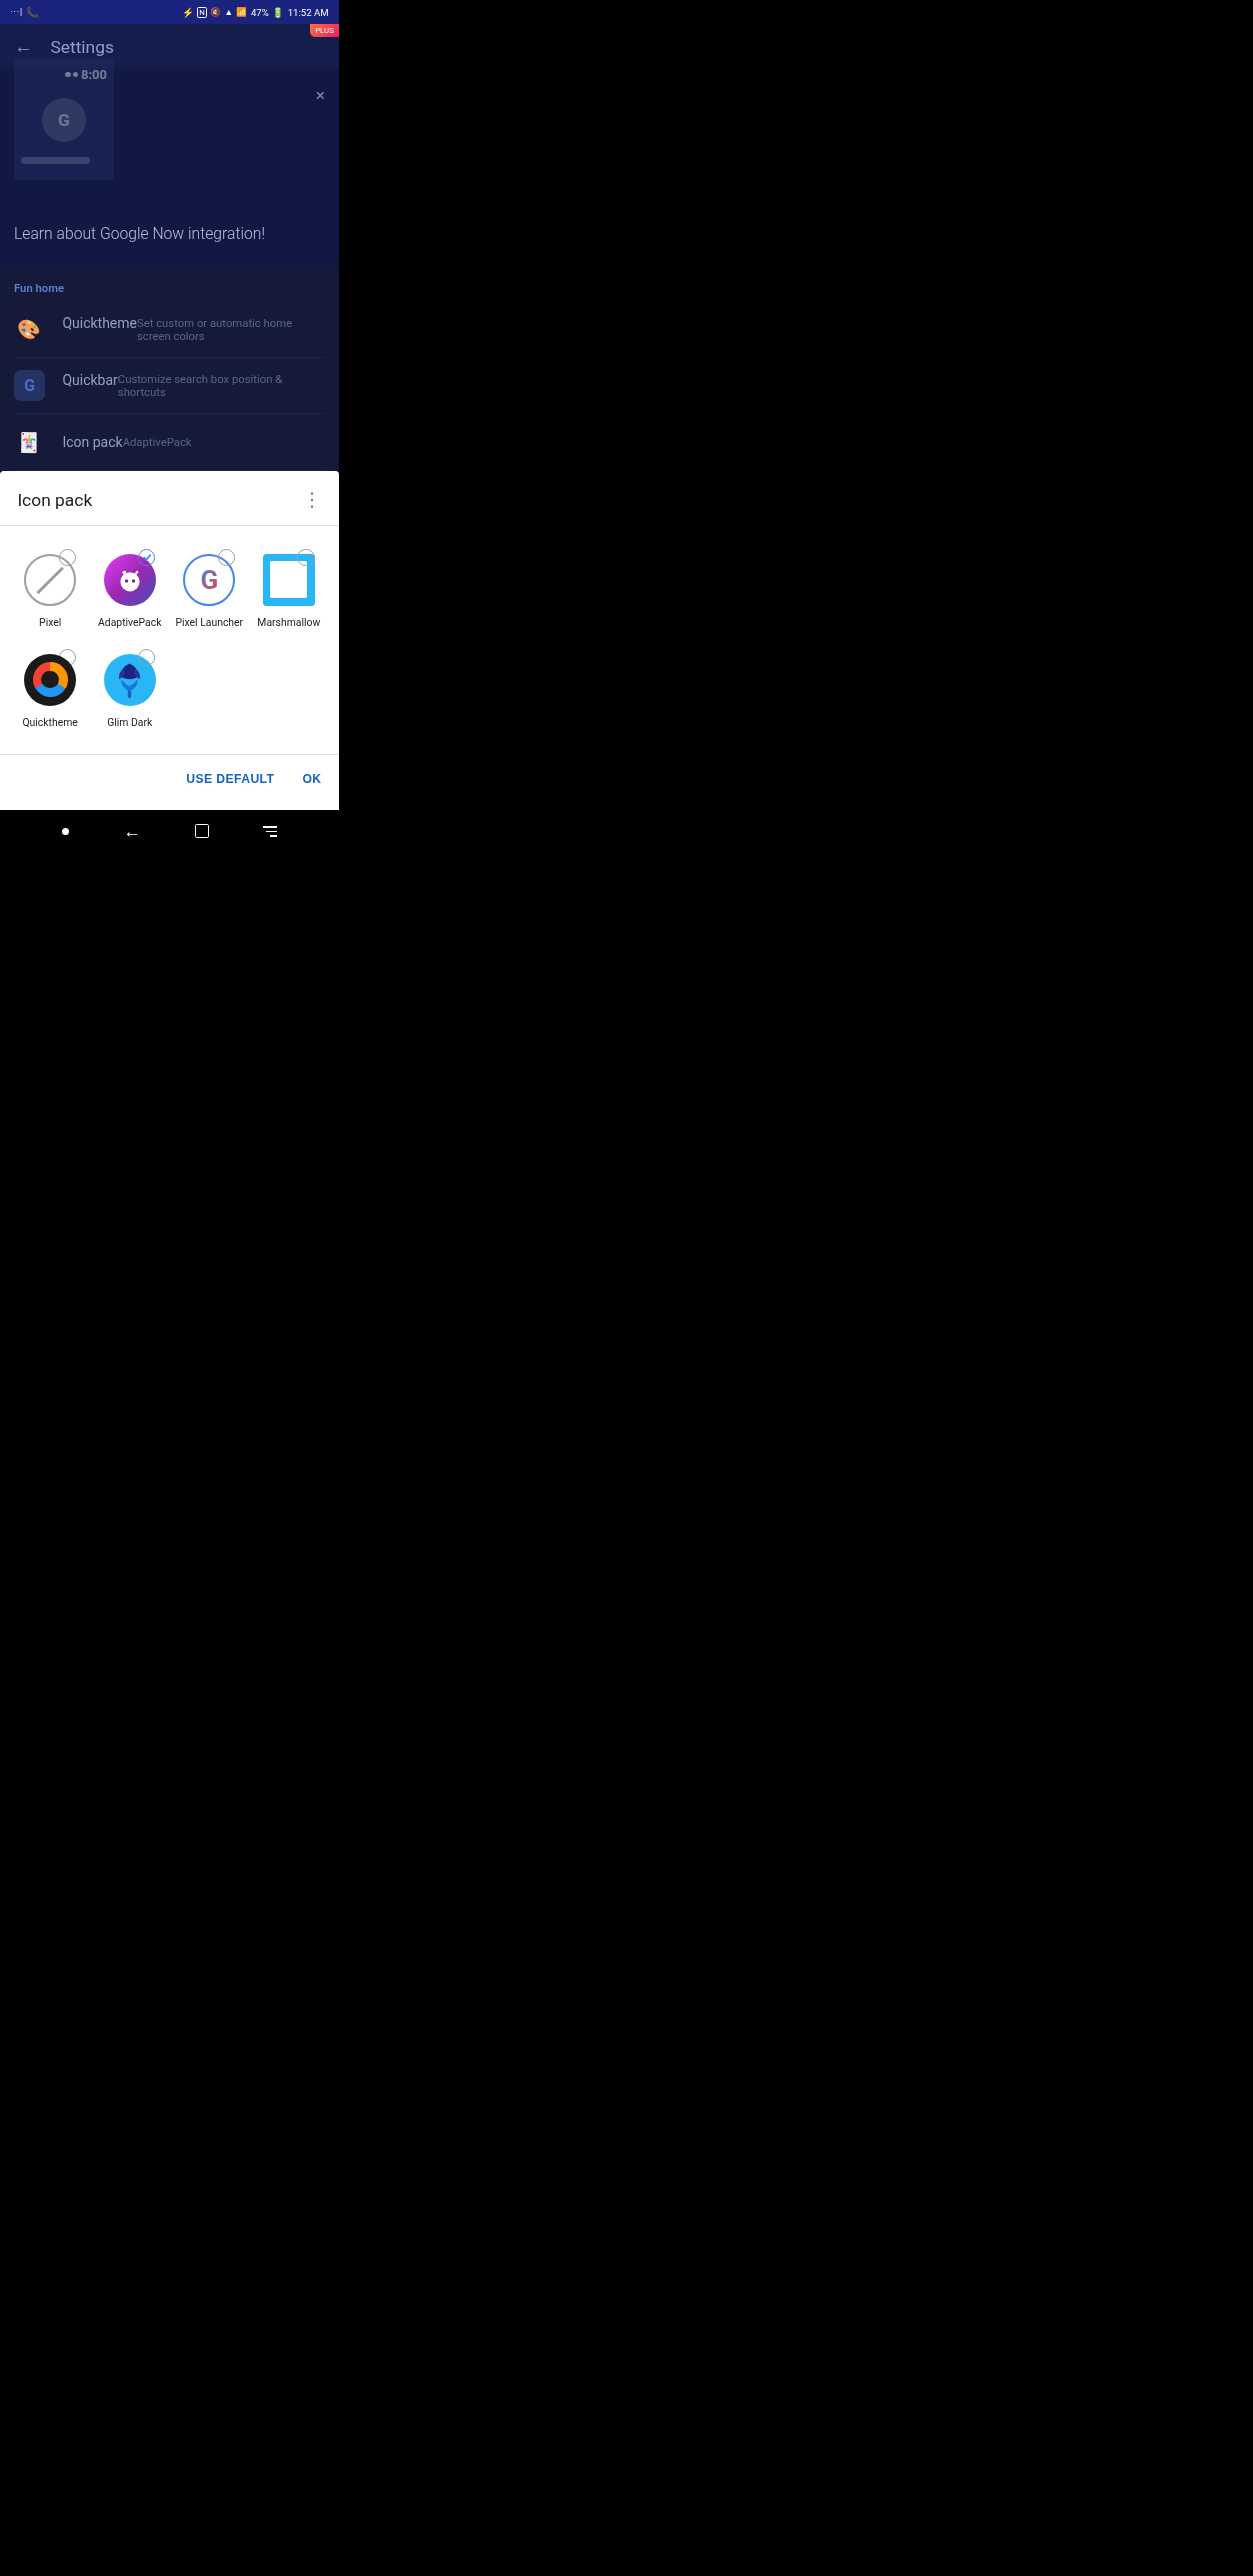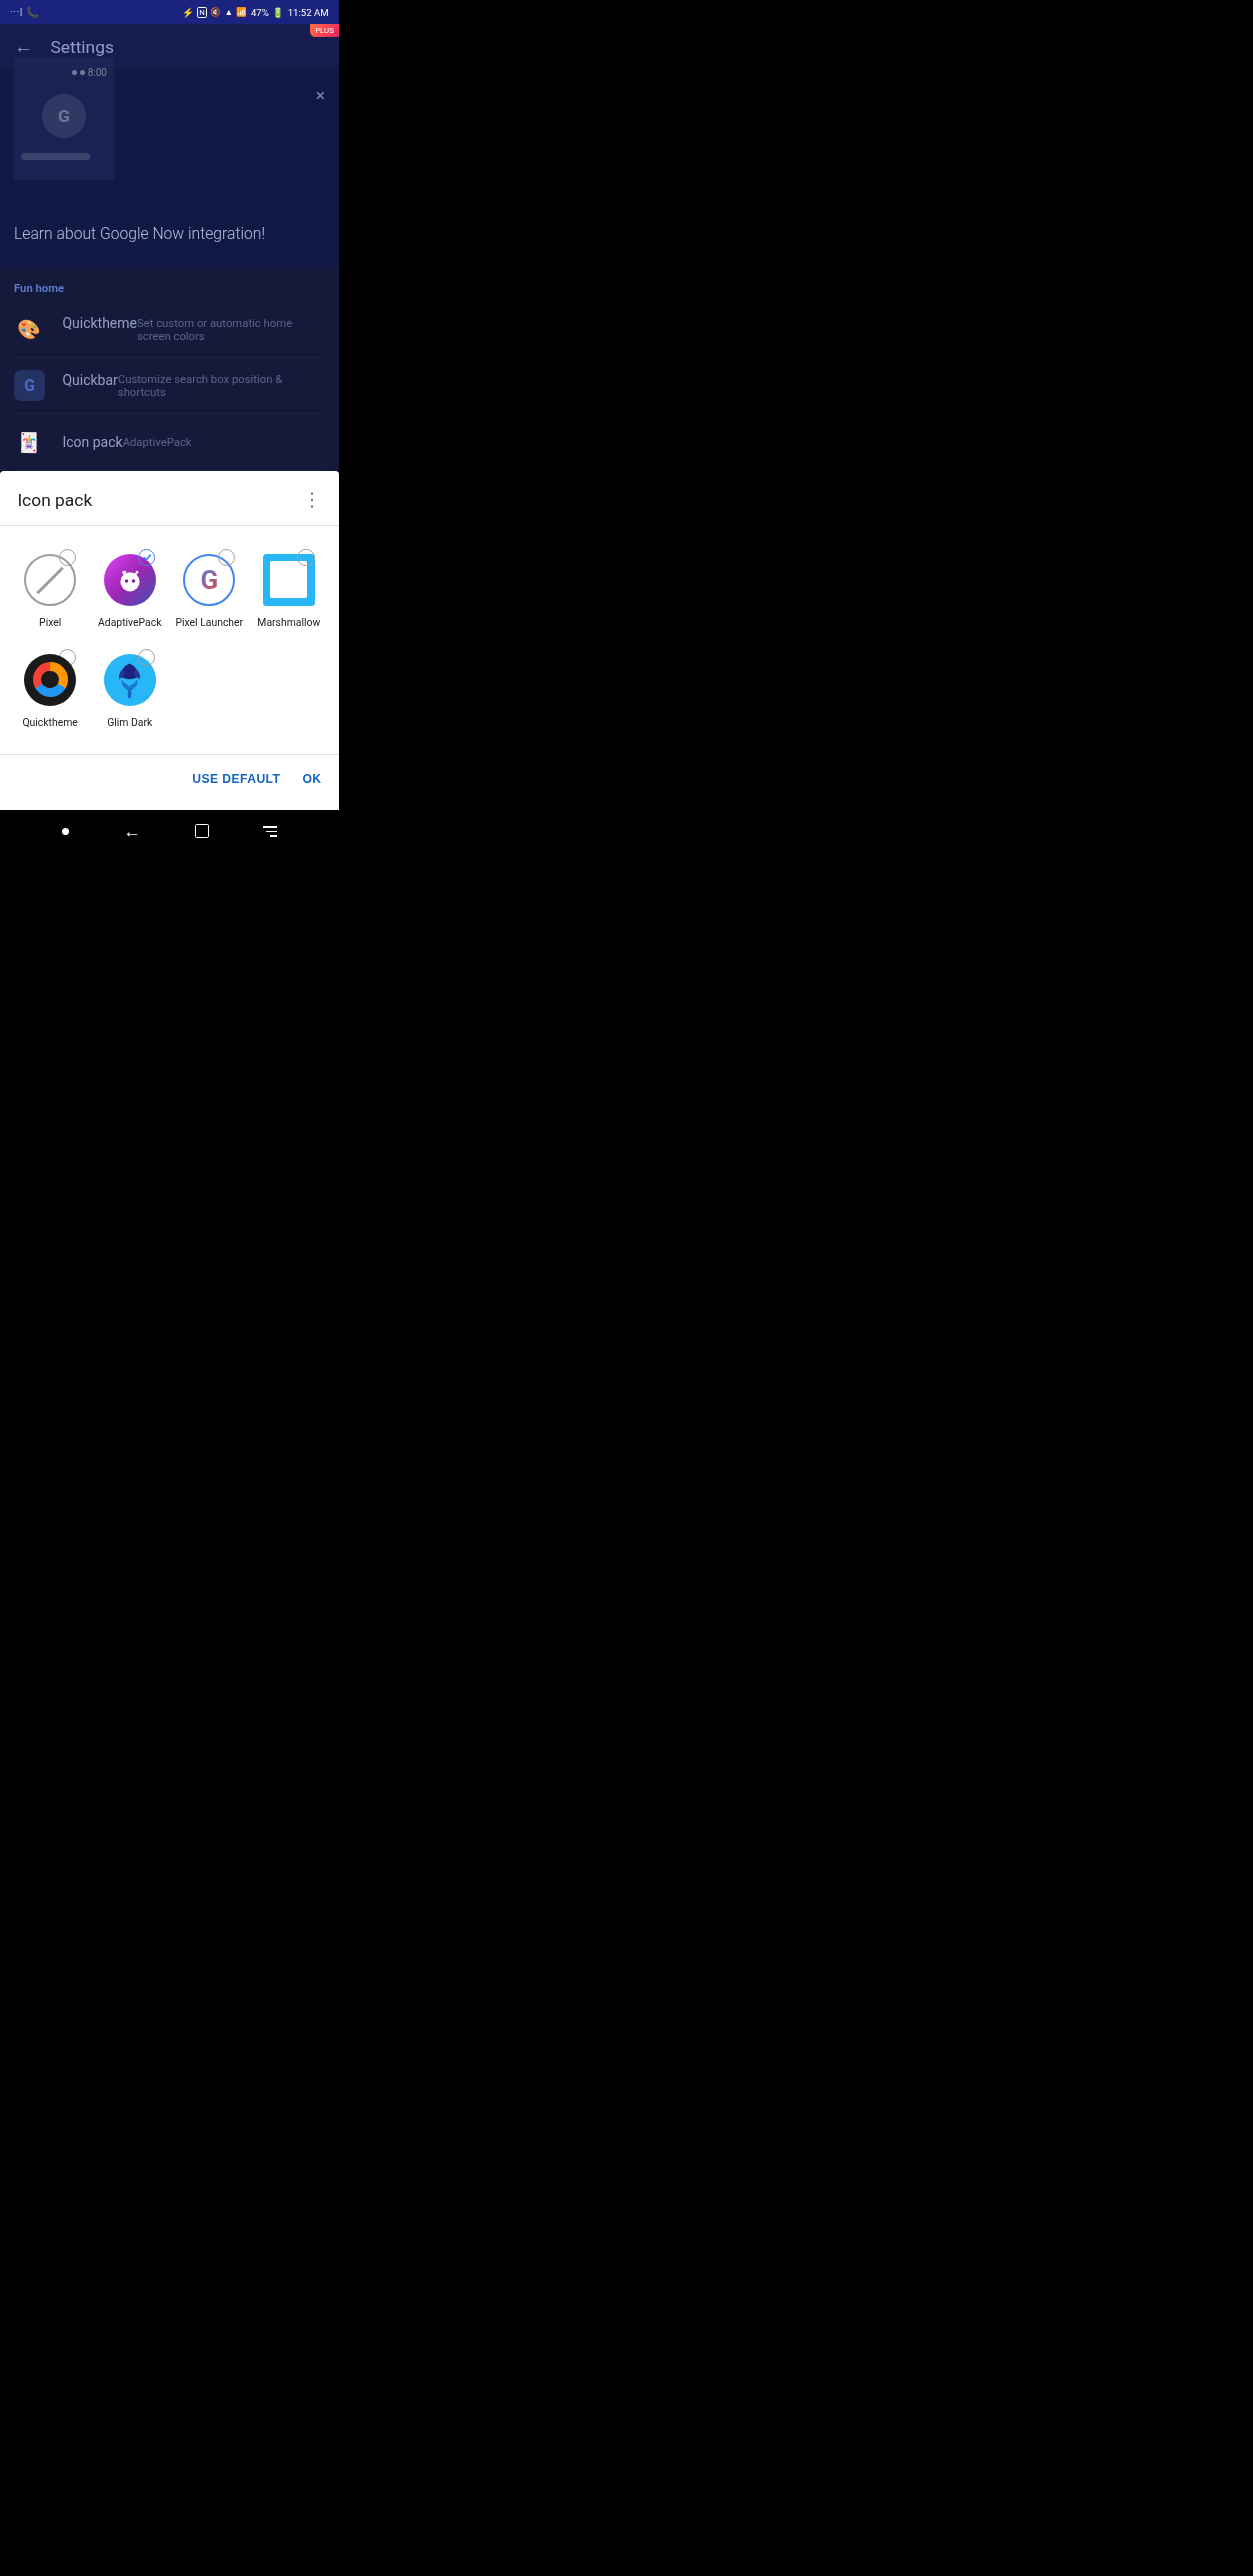--- a/index.html
+++ b/index.html
@@ -368,21 +368,21 @@
       align-items: center;
       justify-content: center;
       overflow: hidden;
     }
 
     
     .dialog-footer {
       display: flex;
       justify-content: flex-end;
       padding: 10.4px 14px 17.4px 14px;
-      gap: 15px;
+      gap: 21px;
       border-top: 0.9px solid #e0e0e0;
     }
 
     .dialog-btn {
       color: #1565C0;
       font-size: 12.2px;
       font-weight: 600;
       letter-spacing: 0.4px;
       background: none;
       border: none;
@@ -504,21 +504,21 @@
   </div>
 
   <div class="google-now-area">
     <div class="google-now-content">
 
 
       <div class="google-dark-preview">
         <div class="dark-status-row">
           <div class="dark-status-dot"></div>
           <div class="dark-status-dot"></div>
-          <span style="color:rgba(255,255,255,0.4);font-size:10px;">8:00</span>
+          <span style="color:rgba(255,255,255,0.4);font-size:13px;font-weight:bold;">8:00</span>
         </div>
         <div class="dark-google-circle">G</div>
         <div style="height:7px; background:rgba(255,255,255,0.15); border-radius:3.5px; width:80%;"></div>
       </div>
     </div>
 
     <span class="close-x">×</span>
     <div class="google-now-label">Learn about Google Now integration!</div>
   </div>
 

